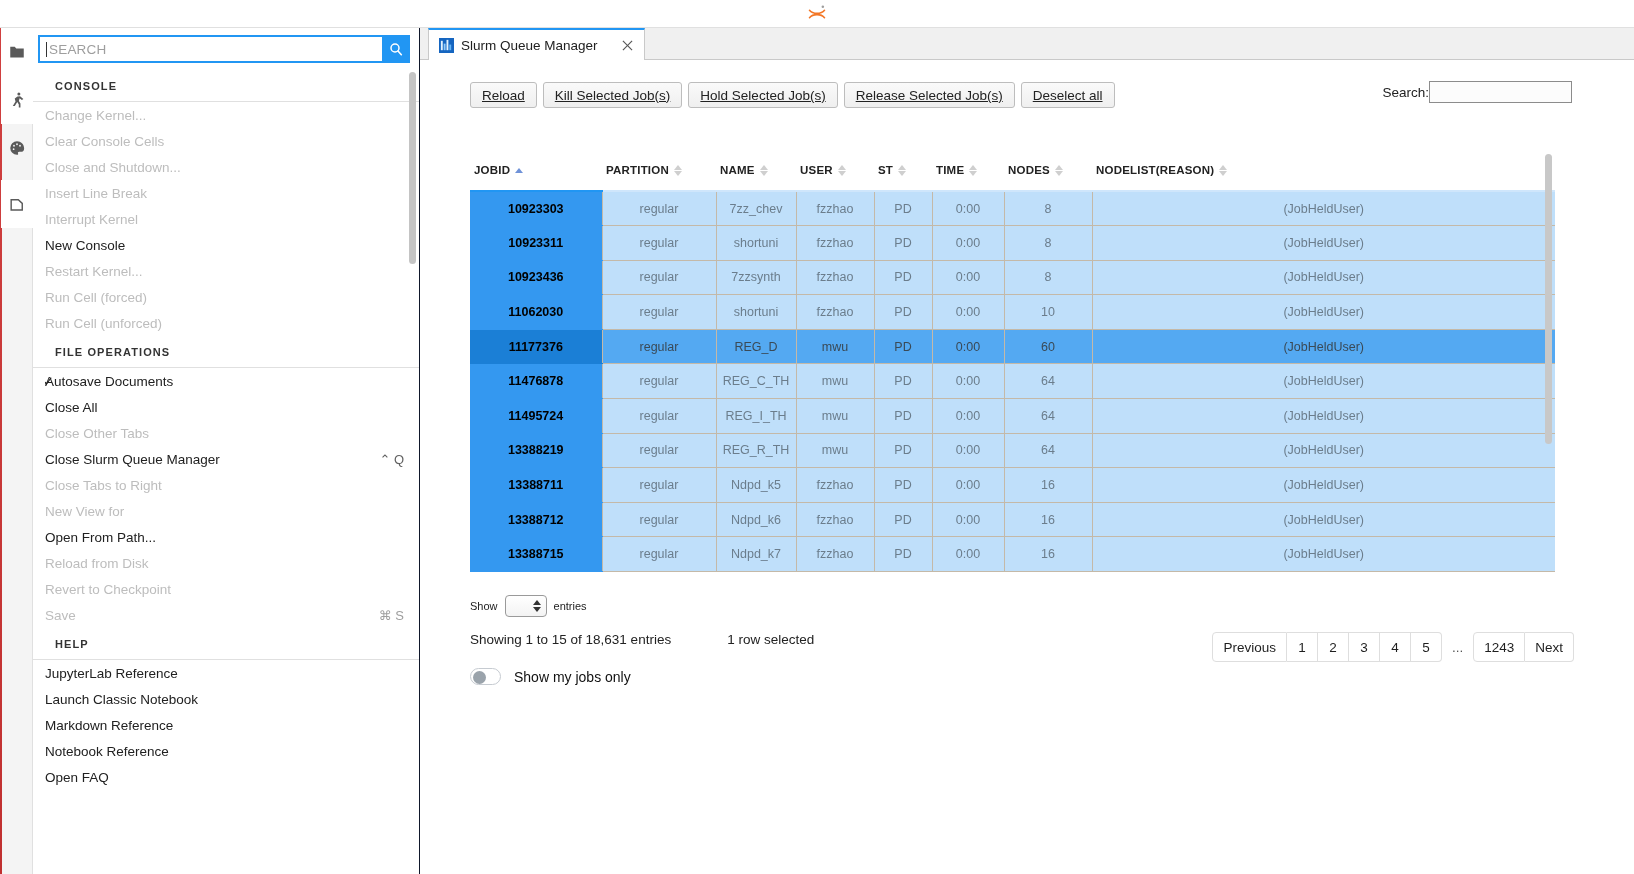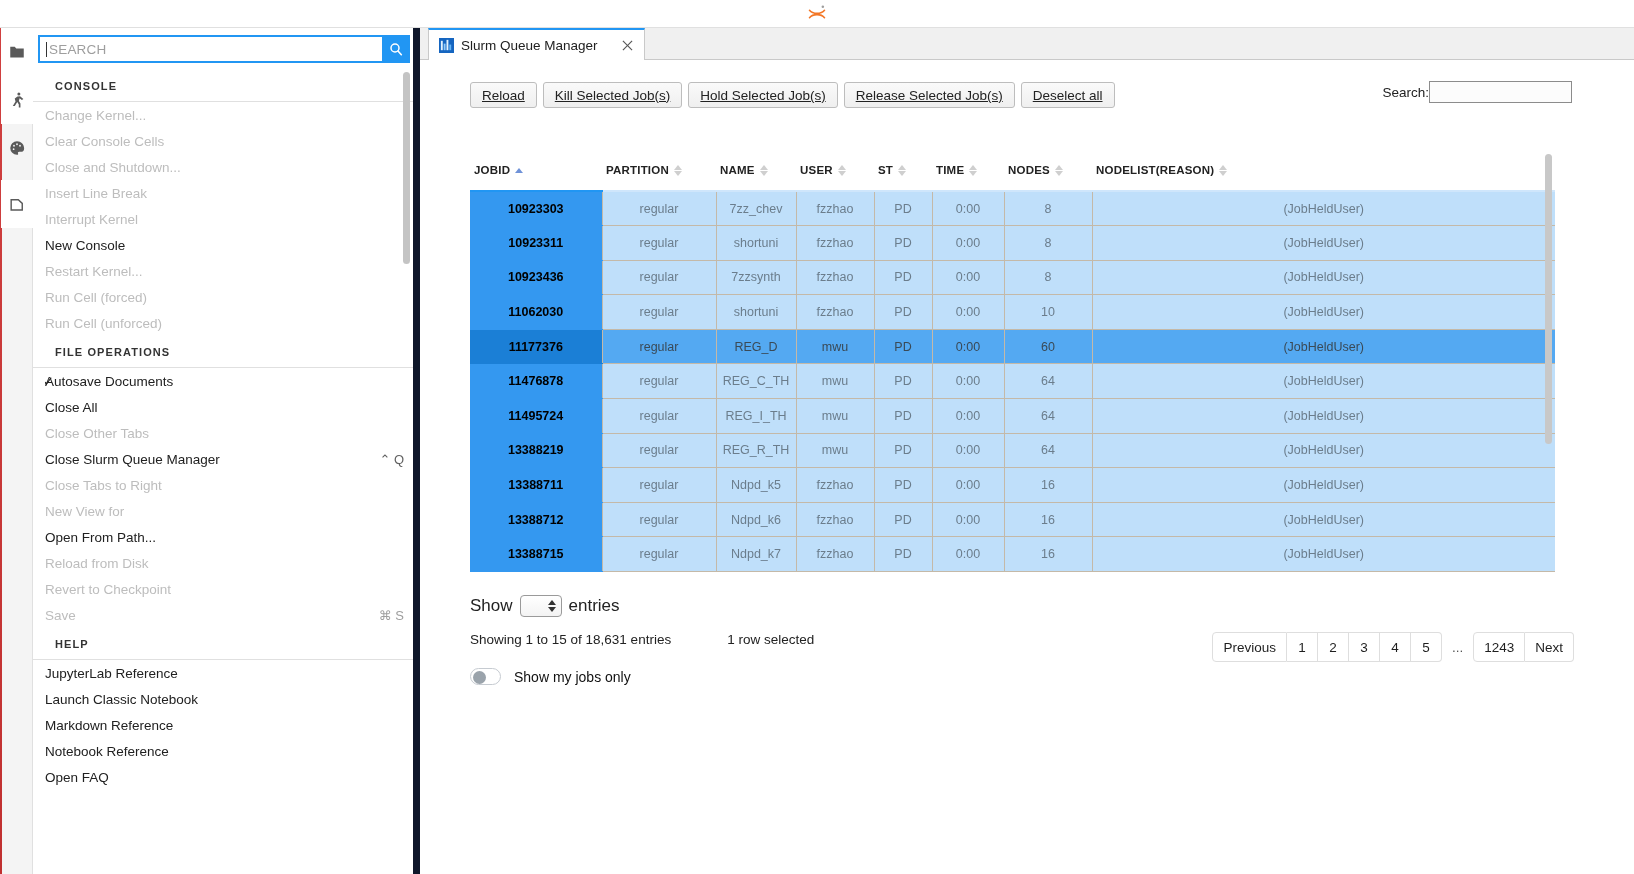--- a/index.html
+++ b/index.html
@@ -39,21 +39,21 @@
   .rail-btn {
     position: absolute; left: 1px; width: 32px; height: 48px;
     display: flex; align-items: center; justify-content: center;
   }
   .rail-btn.sel { background: #ffffff; }
   .rail-btn svg { display: block; }
 
   
   .panel {
     position: absolute; left: 33px; top: 28px; width: 387px; height: 846px;
-    background: #ffffff; border-right: 7px solid #0f172a;
+    background: #ffffff; border-right: 1px solid #0f172a;
     overflow: hidden;
   }
   .search-wrap {
     position: absolute; left: 5px; top: 7px; width: 372px; height: 28px;
     display: flex;
   }
   .search-box {
     flex: 1; height: 28px; border: 2px solid #2196f3; border-right: none;
     background: #fff; display: flex; align-items: center;
   }
@@ -170,21 +170,21 @@
     position: absolute; right: 1px; top: 0px; width: 10px; height: 392px;
   }
   .tbl-scroll-thumb {
     position: absolute; right: 2px; top: 2px; width: 7px; height: 290px;
     background: #c8c8c8; border-radius: 4px;
   }
 
   
   .show-entries {
     position: absolute; left: 50px; top: 535px; display: flex; align-items: center; gap: 7px;
-    font-size: 17px; color: #222;
+    font-size: 11px; color: #222;
   }
   .mini-select {
     width: 42px; height: 22px; border: 1px solid #9a9a9a; border-radius: 4px;
     background: linear-gradient(#ffffff, #f3f3f3); position: relative;
   }
   .mini-select .arrows {
     position: absolute; right: 5px; top: 50%; transform: translateY(-50%);
     display: flex; flex-direction: column; gap: 2px;
   }
   .mini-select .arrows i { display: block; width: 0; height: 0;

